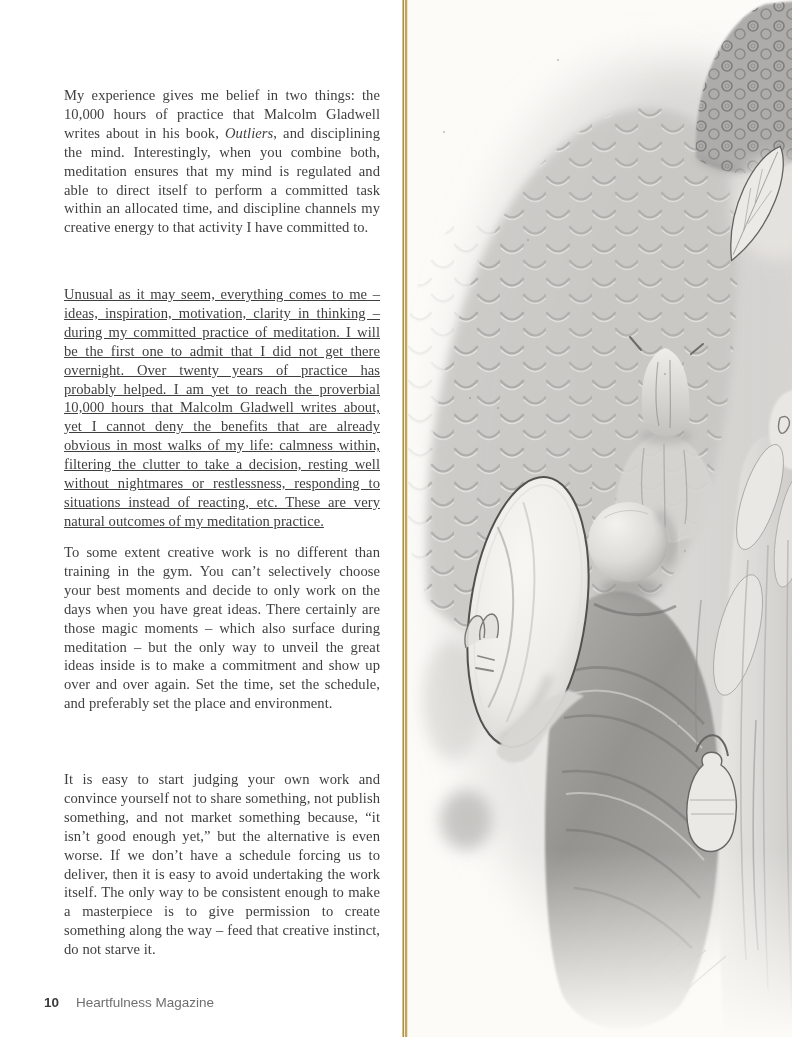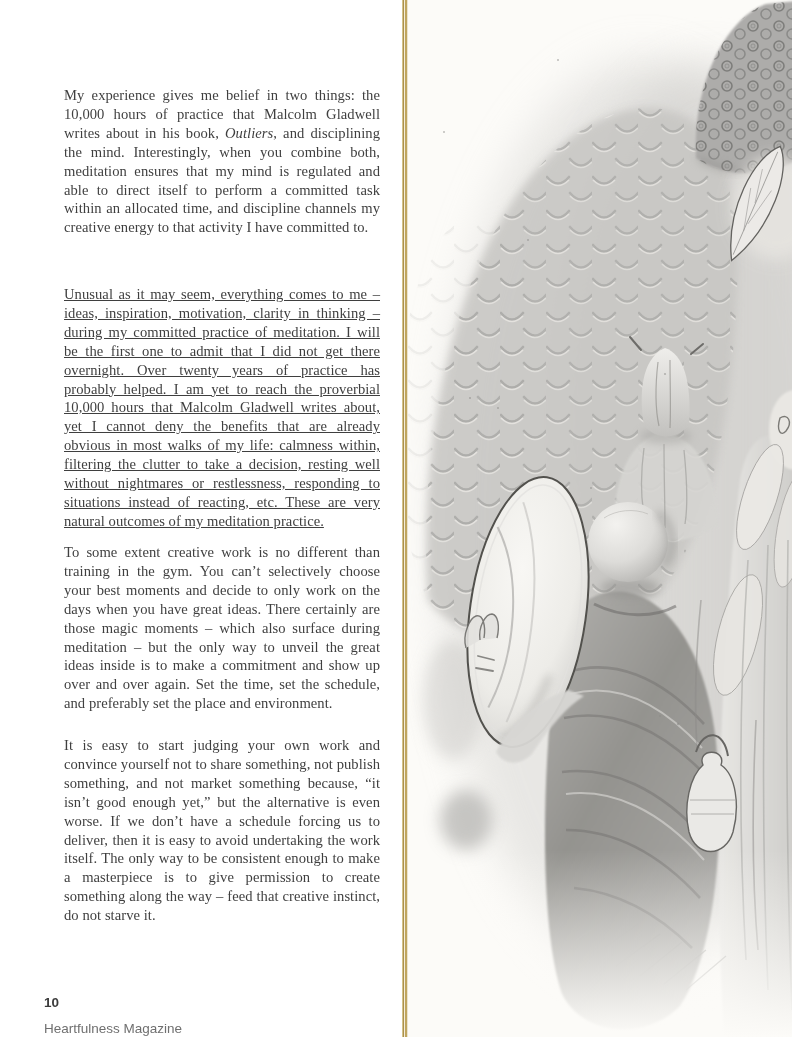--- a/index.html
+++ b/index.html
@@ -7,25 +7,25 @@
     position:relative;width:792px;height:1037px;background:#ffffff;
     overflow:hidden;font-family:"Liberation Serif",serif;margin-left:14px;
   }
   
   .left-page{position:absolute;left:0;top:0;width:388px;height:1037px;background:#ffffff;}
   .text-col p{
     position:absolute;left:50px;width:316px;margin:0;
     color:#3f3f3f;font-size:14.6px;line-height:18.9px;
     text-align:justify;letter-spacing:.05px;
   }
-  .p1{top:86px;}  .p2{top:285px;text-decoration:underline;}  .p3{top:543px;}  .p4{top:736px;}
+  .p1{top:86px;}  .p2{top:285px;text-decoration:underline;}  .p3{top:543px;}  .p4{top:770px;}
   .text-col em{font-style:italic;}
   .footer{
-    position:absolute;left:30px;top:995px;display:flex;align-items:baseline;gap:11px;
-    font-family:"Liberation Sans",sans-serif;font-size:13.5px;flex-direction:column;
+    position:absolute;left:30px;top:995px;display:flex;align-items:baseline;gap:17px;
+    font-family:"Liberation Sans",sans-serif;font-size:13.5px;
   }
   .page-num{color:#3c3c3c;font-weight:600;}
   .mag-name{color:#6f6f6f;}
   
   .page-edge{
     position:absolute;left:388px;top:0;width:6px;height:1037px;
     background:linear-gradient(90deg,
       #d3c28a 0 16%,
       #ab904c 16% 38%,
       #f3edda 38% 58%,

